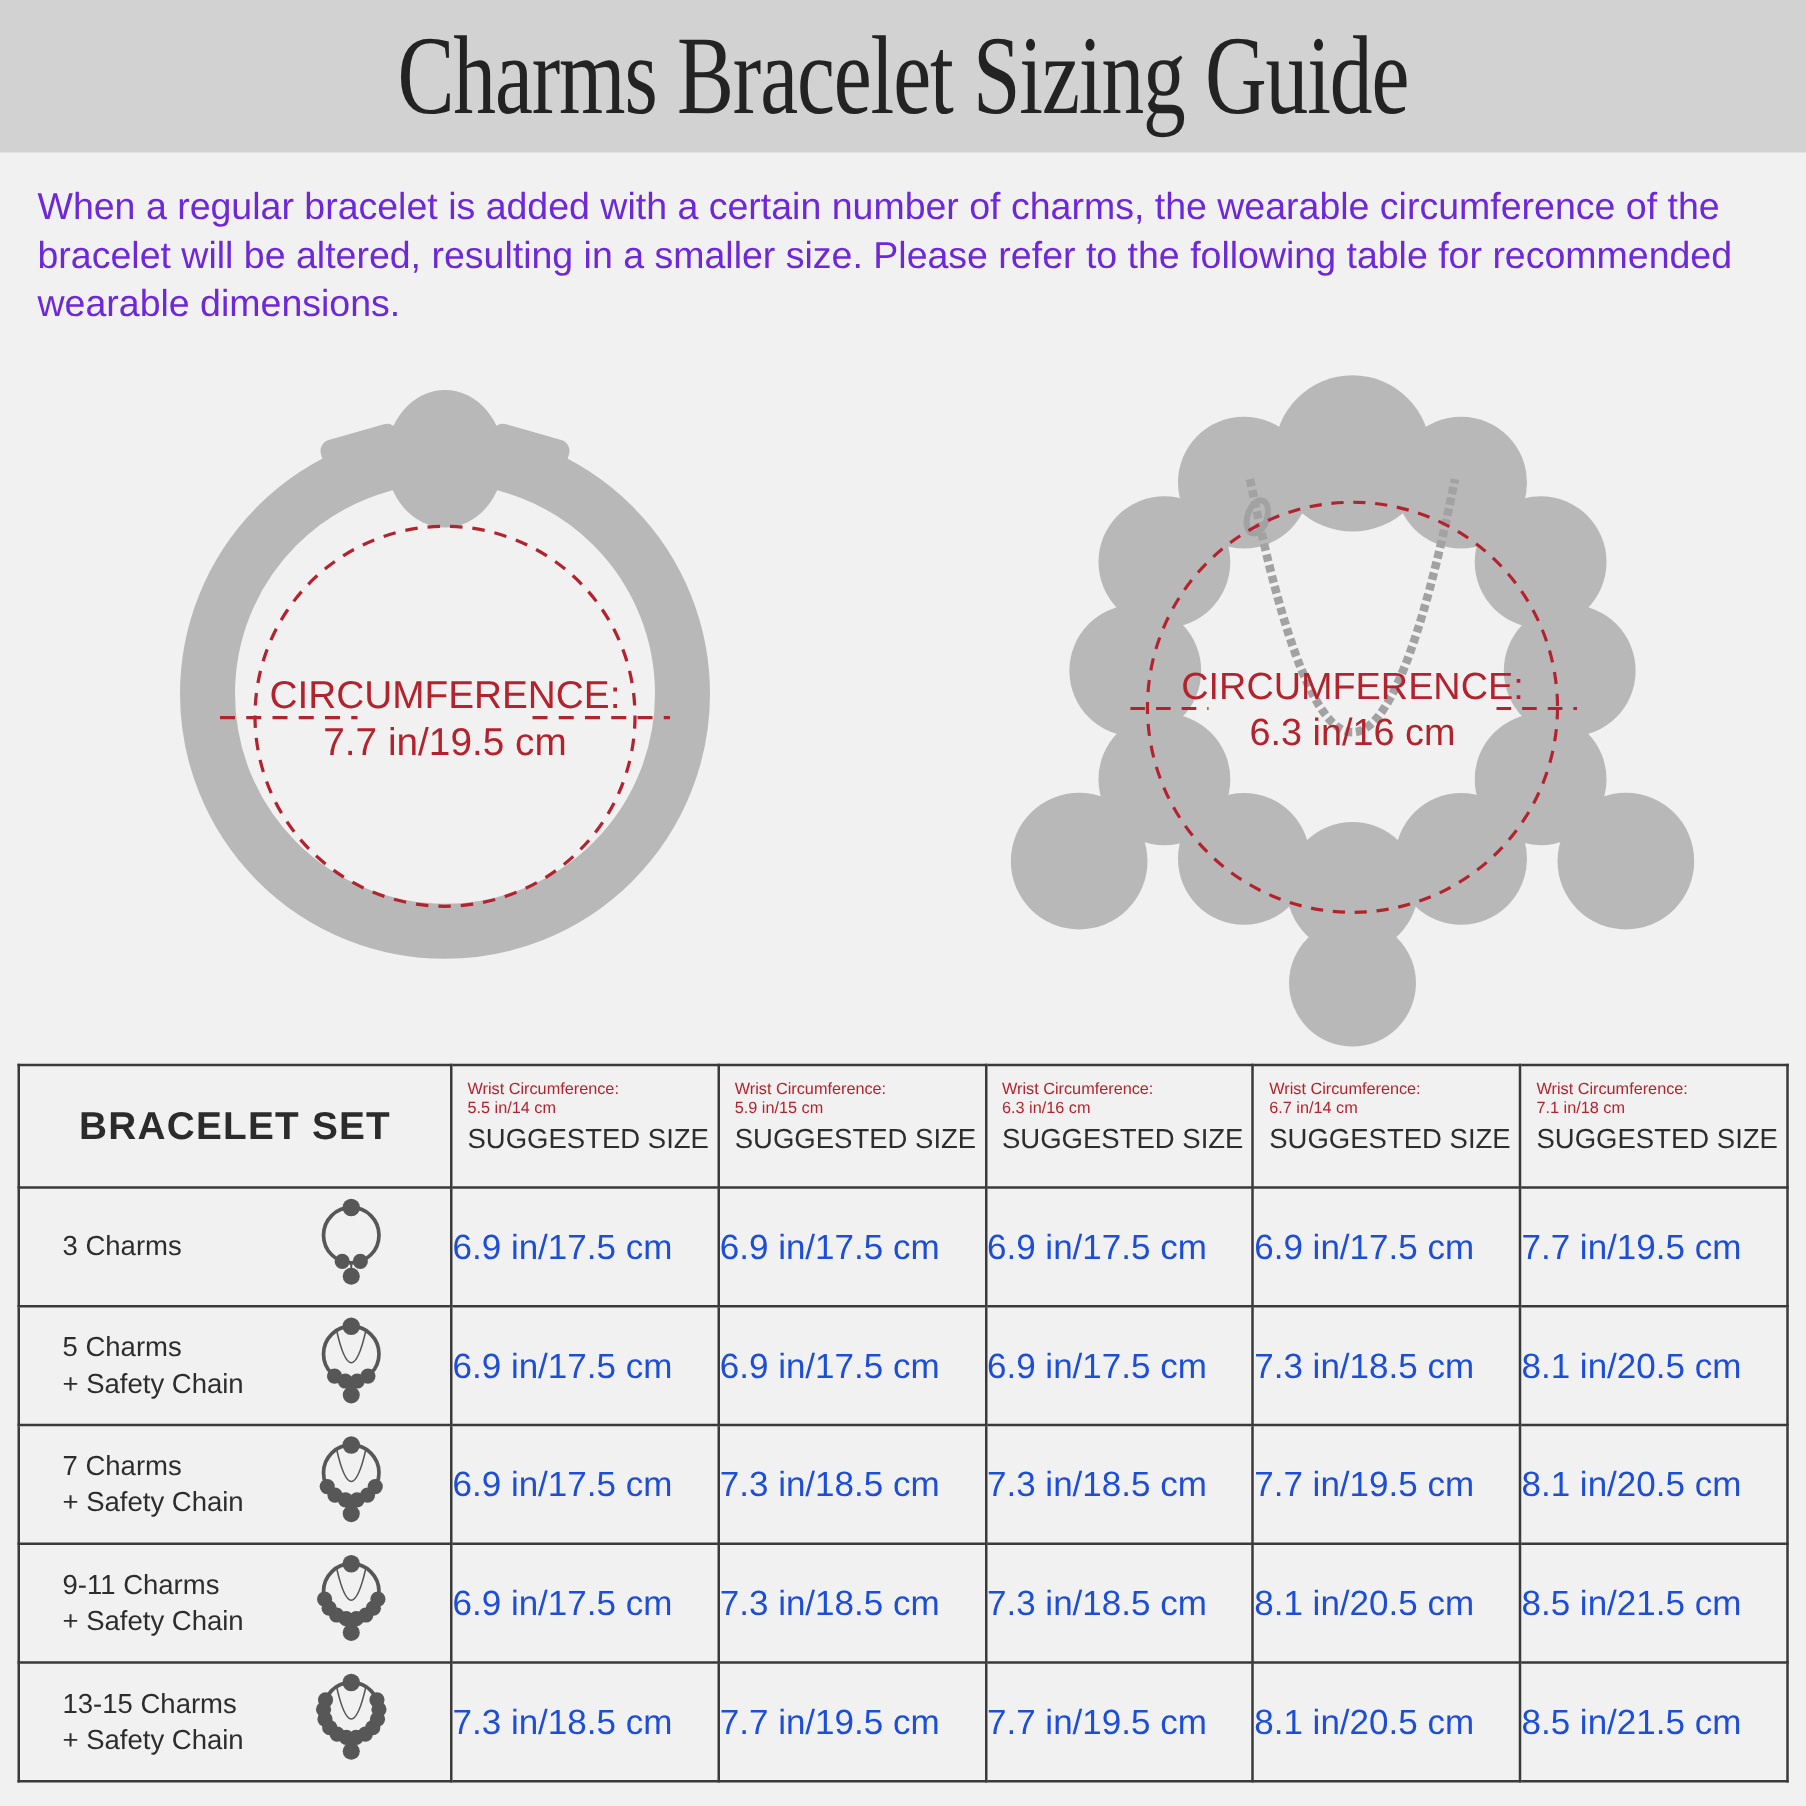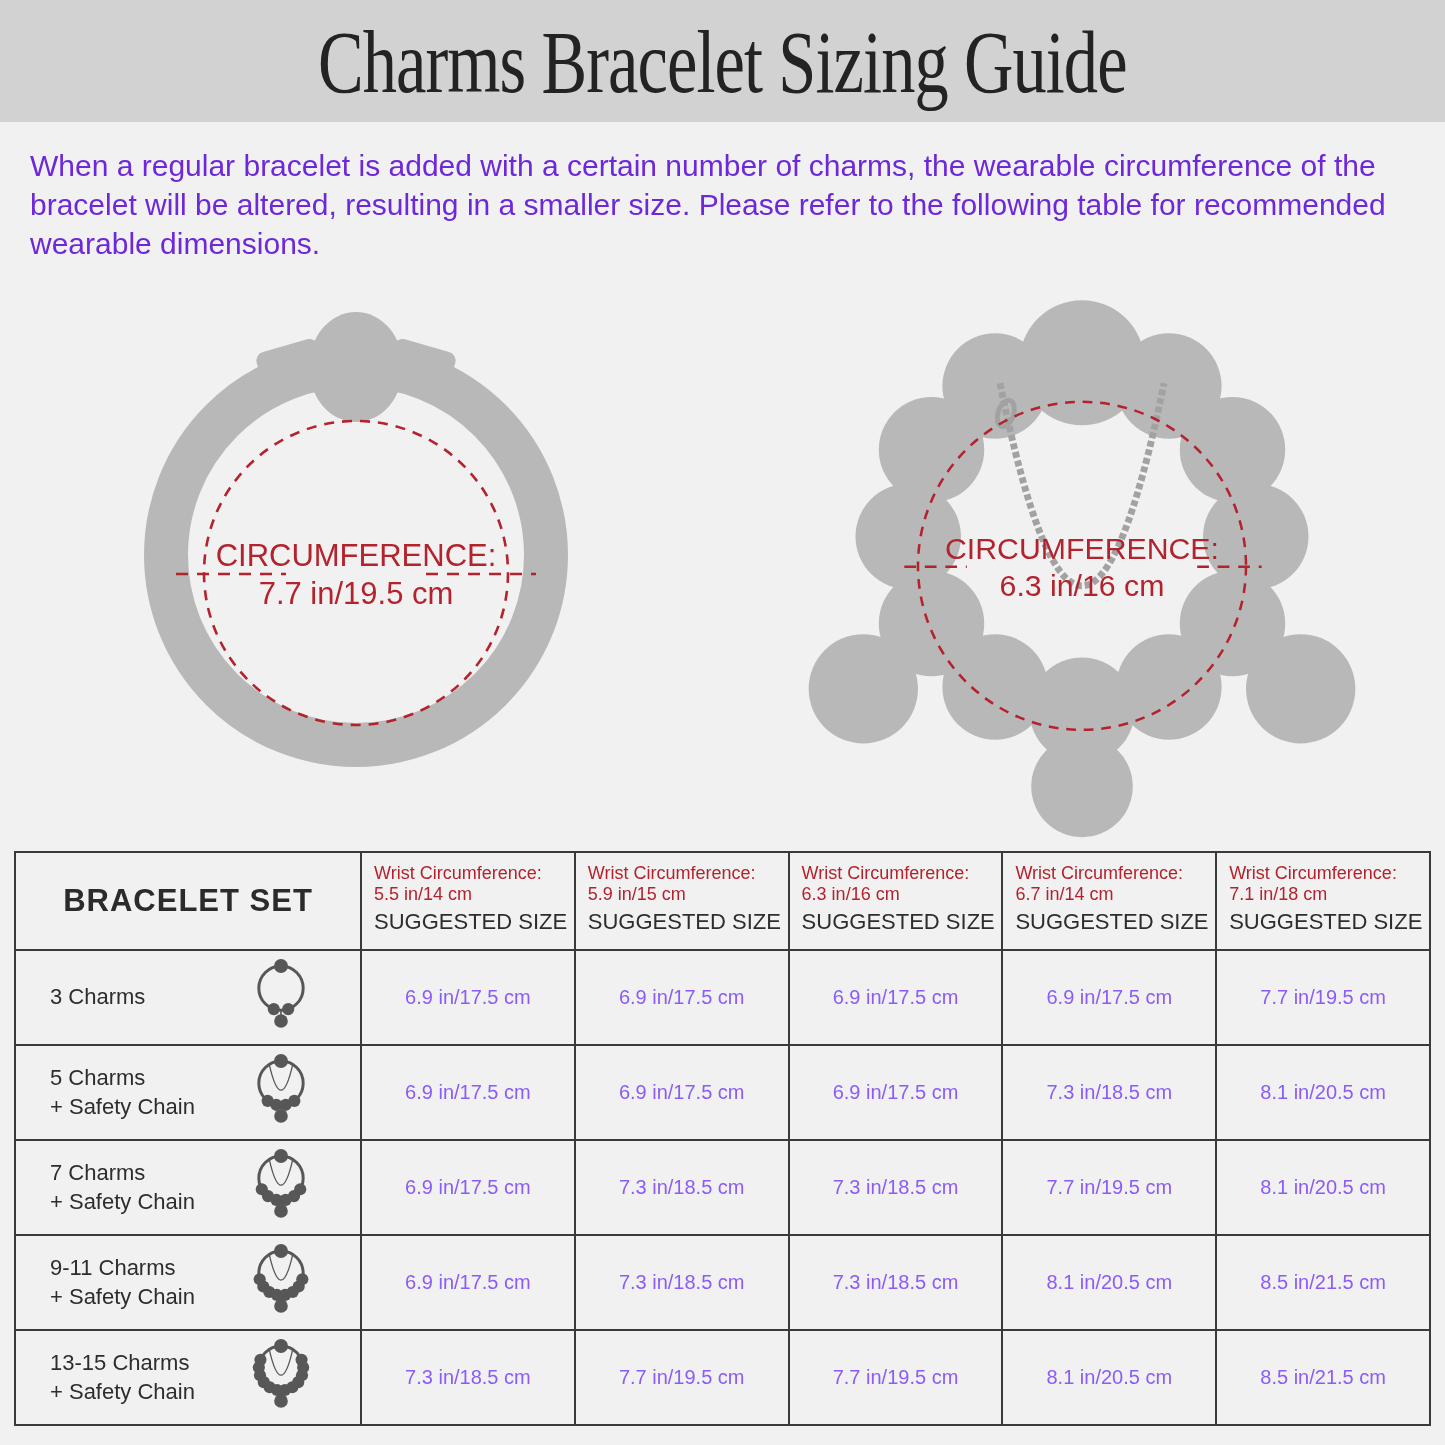--- a/index.html
+++ b/index.html
@@ -19,28 +19,28 @@
   .dashc{fill:none;stroke:var(--accent-red,#b3232e);stroke-width:2.6;stroke-dasharray:10 8}
   .dashl{stroke:var(--accent-red,#b3232e);stroke-width:2.6;stroke-dasharray:12 9}
   .dia-label,.dia-value{fill:var(--accent-red,#b3232e);font-size:31px;text-anchor:middle;
              font-family:"Liberation Sans",sans-serif}
   table.sizing{border-collapse:collapse;width:1417px;margin:2px 14px 0;table-layout:fixed;background:var(--page-bg,#f2f1f1)}
   .sizing th,.sizing td{border:2px solid var(--table-border,#3a3a3a)}
   .sizing thead tr{height:98px}
   .sizing tbody tr{height:95px}
   .corner{font-size:31px;letter-spacing:1px;font-weight:700;color:#2b2b2b;text-align:center;vertical-align:middle}
   .col-head{vertical-align:top;text-align:left;padding:10px 4px 0 12px;font-weight:400}
-  .col-head .red{color:var(--accent-red,#b3232e);font-size:18px;line-height:1.18}
+  .col-head .red{color:var(--accent-red,#b3232e);font-size:13px;line-height:1.18}
   .col-head .sub{color:#2d2d2d;font-size:22px;margin-top:4px}
   .set-cell{padding-left:34px}
   .set-inner{display:flex;align-items:center}
   .set-label{font-size:22px;color:#2d2d2d;line-height:1.3;flex:0 0 182px}
   .icon-wrap{width:98px;height:92px}
   .icon-wrap svg{width:100%;height:100%}
-  .val{text-align:center;font-size:20px;color:#8b5cf6}
+  .val{text-align:left;font-size:28px;color:#1d4ed8}
 </style>
 </head>
 <body>
 
 <header class="banner">
   <h1>Charms Bracelet Sizing Guide</h1>
 </header>
 
 <p class="intro">When a regular bracelet is added with a certain number of charms, the wearable circumference of the bracelet will be altered, resulting in a smaller size. Please refer to the following table for recommended wearable dimensions.</p>
 

